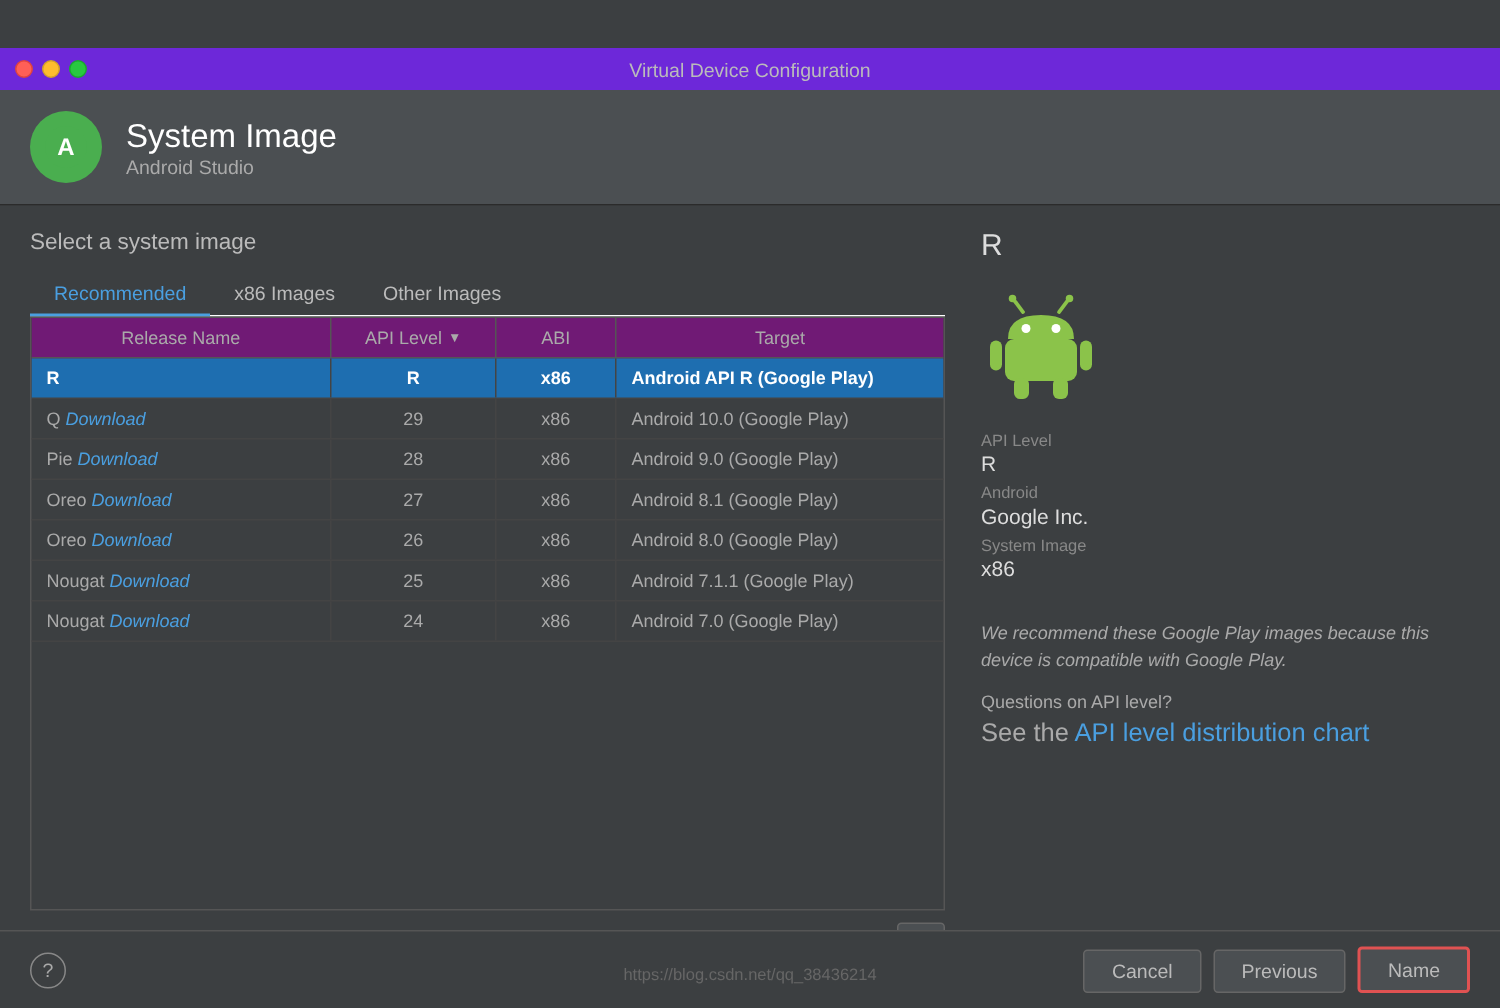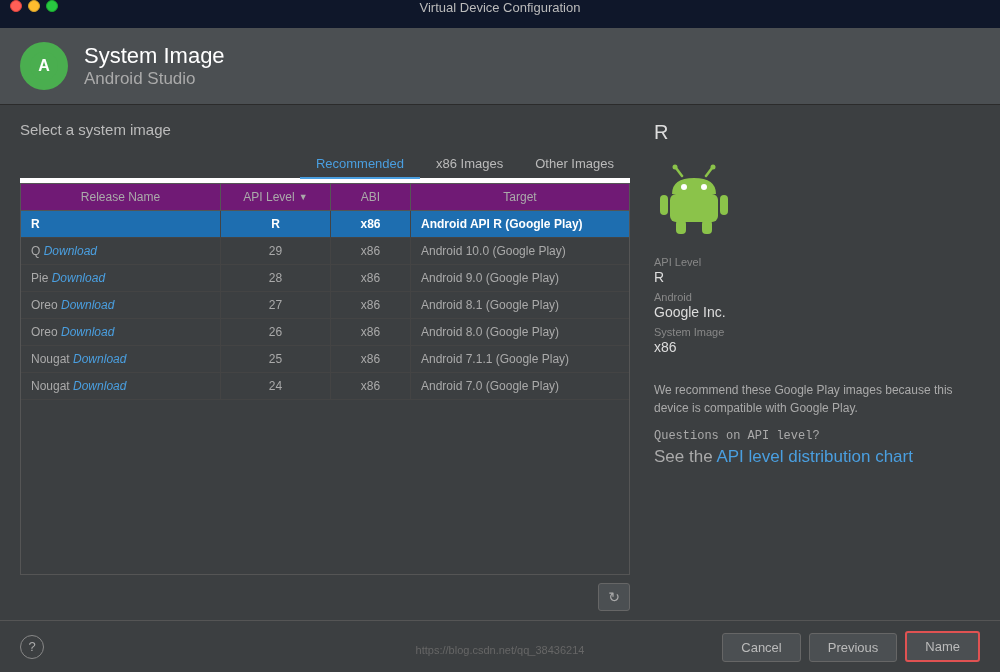--- a/index.html
+++ b/index.html
@@ -9,25 +9,27 @@
       background: #3c3f41;
       font-family: -apple-system, 'Helvetica Neue', Arial, sans-serif;
       font-size: 13px;
       color: #bbbbbb;
       overflow: hidden;
       position: relative;
     }
 
     
     .title-bar {
-      background: #0f172a;
+      background: #6d28d9;
       height: 28px;
       display: flex;
+      align-items: center;
       justify-content: center;
       position: relative;
+      margin-top: 32px;
     }
     .title-bar-text {
       color: #bbbbbb;
       font-size: 13px;
     }
     .window-controls {
       position: absolute;
       left: 10px;
       display: flex;
       gap: 6px;
@@ -66,21 +68,21 @@
       width: 32px;
       height: 32px;
     }
     .header-title {
       color: #ffffff;
       font-size: 22px;
       font-weight: 300;
     }
     .header-subtitle {
       color: #aaaaaa;
-      font-size: 17px;
+      font-size: 13px;
     }
 
     
     .main-content {
       display: flex;
       height: calc(672px - 28px - 78px - 52px);
       padding: 16px 20px 0 20px;
     }
 
     
@@ -94,23 +96,22 @@
       color: #bbbbbb;
       font-size: 15px;
       font-weight: 400;
       margin-bottom: 12px;
     }
 
     
     .tabs {
       display: flex;
       gap: 0;
-      border-bottom: 5px solid #ffffff;
+      border-bottom: 1px solid #ffffff;
       margin-bottom: 0;
-      justify-content: flex-end;
     }
     .tab {
       padding: 6px 16px;
       cursor: pointer;
       color: #bbbbbb;
       font-size: 13px;
       border-bottom: 2px solid transparent;
       margin-bottom: -1px;
     }
     .tab.active {
@@ -222,26 +223,26 @@
       color: #dddddd;
       font-weight: 500;
     }
 
     .recommendation-text {
       font-size: 12px;
       color: #aaaaaa;
       margin-top: 20px;
       margin-bottom: 12px;
       line-height: 1.5;
+      font-style: italic;
     }
     .api-question {
       font-size: 12px;
       color: #aaaaaa;
       margin-bottom: 4px;
-      font-family: Liberation Mono, monospace;
     }
     .api-link {
       font-size: 17px;
       color: #aaaaaa;
     }
     .api-link a {
       color: #4a9fe0;
       text-decoration: none;
     }
 

